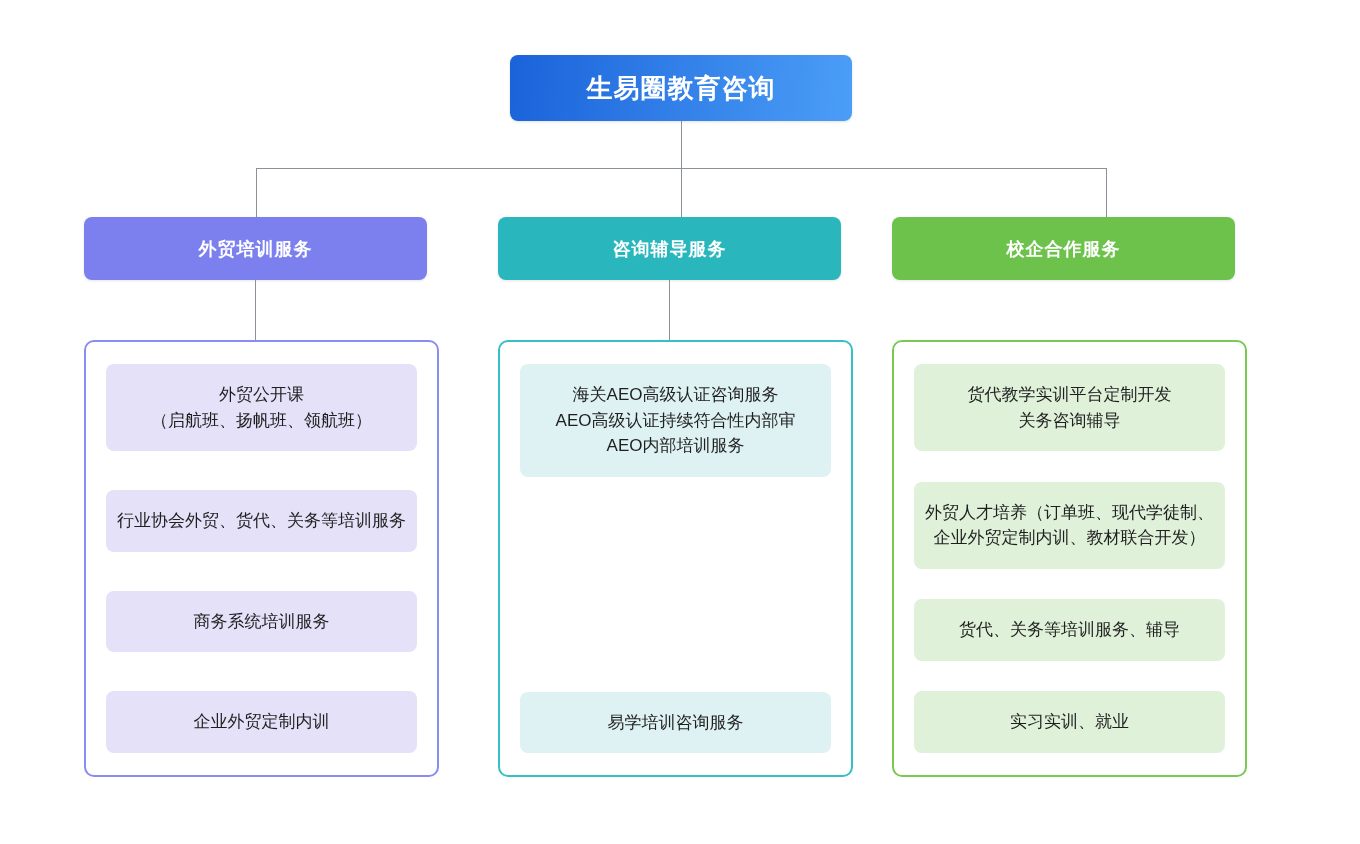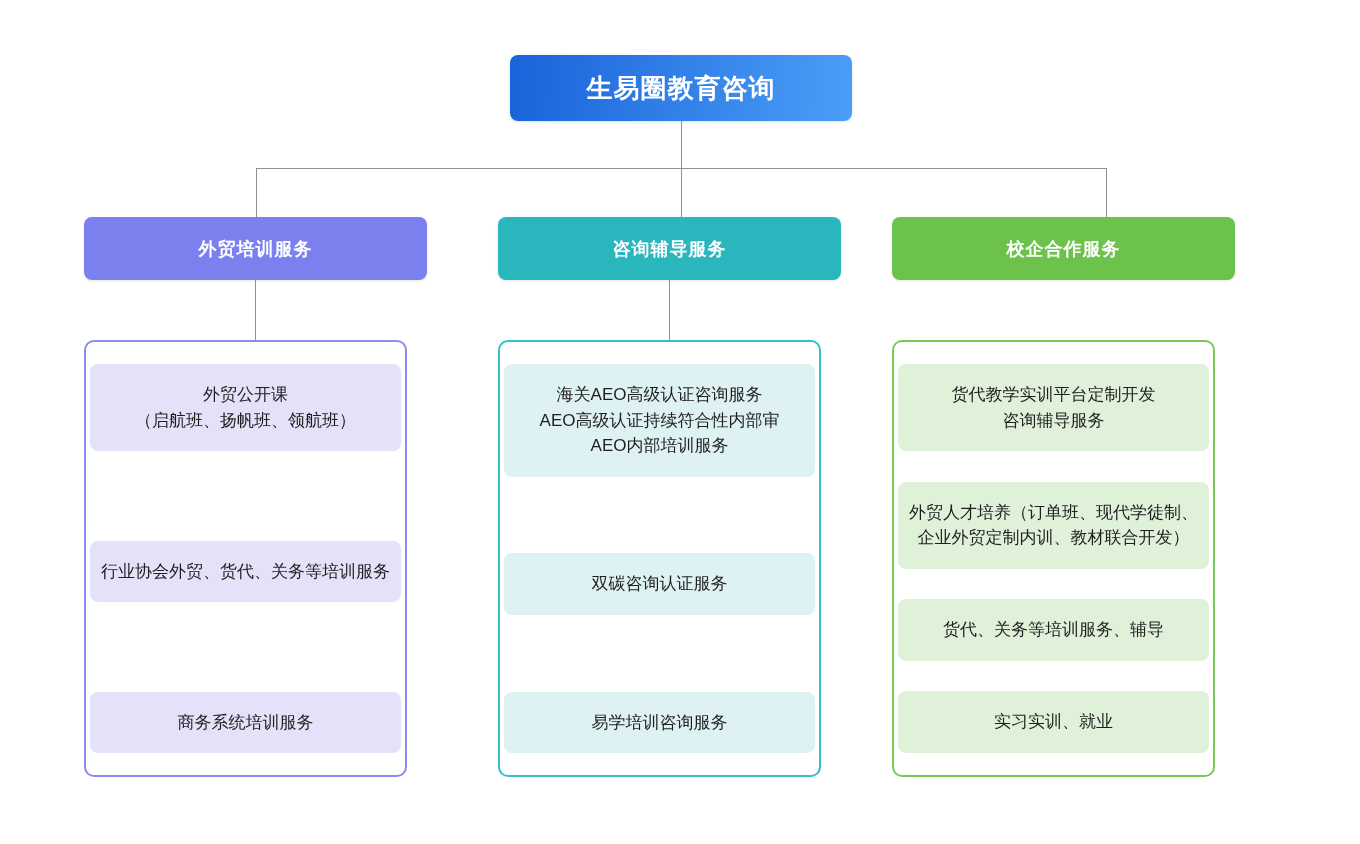--- a/index.html
+++ b/index.html
@@ -53,21 +53,21 @@
     font-size: 18px;
     letter-spacing: 1px;
     background: var(--header-bg);
     box-shadow: 0 1px 3px rgba(0,0,0,0.10);
   }
   .items-panel {
     position: relative;
     margin-top: 60px;
     width: 311px;
     height: 389px;
-    padding: 22px 4px;
+    padding: 22px 20px;
     border: 2px solid var(--panel-border);
     border-radius: 10px;
     background: #ffffff;
     display: flex;
     flex-direction: column;
     justify-content: space-between;
   }
   .service-item {
     background: var(--item-bg);
     border-radius: 8px;
@@ -118,43 +118,43 @@
   <div class="branch branch-0" style="--header-bg: #7b80ee; --panel-border: #8b8cf2; --item-bg: #e4e1f9;">
     <div class="branch-header">
       <span>外贸培训服务</span>
     </div>
     <div class="conn-header-panel"></div>
     <div class="items-panel">
       <div class="service-item">外贸公开课
 （启航班、扬帆班、领航班）</div>
       <div class="service-item">行业协会外贸、货代、关务等培训服务</div>
       <div class="service-item">商务系统培训服务</div>
+      <div class="service-item">企业外贸定制内训</div>
     </div>
   </div>
 
   <div class="branch branch-1" style="--header-bg: #29b7bd; --panel-border: #36bfc5; --item-bg: #def1f3;">
     <div class="branch-header">
       <span>咨询辅导服务</span>
     </div>
     <div class="conn-header-panel"></div>
     <div class="items-panel">
       <div class="service-item">海关AEO高级认证咨询服务
 AEO高级认证持续符合性内部审
 AEO内部培训服务</div>
-      <div class="service-item">双碳咨询认证服务</div>
       <div class="service-item">易学培训咨询服务</div>
     </div>
   </div>
 
   <div class="branch branch-2" style="--header-bg: #6cc24a; --panel-border: #78ca55; --item-bg: #e0f1da;">
     <div class="branch-header">
       <span>校企合作服务</span>
     </div>
     <div class="items-panel">
       <div class="service-item">货代教学实训平台定制开发
-咨询辅导服务</div>
+关务咨询辅导</div>
       <div class="service-item">外贸人才培养（订单班、现代学徒制、企业外贸定制内训、教材联合开发）</div>
       <div class="service-item">货代、关务等培训服务、辅导</div>
       <div class="service-item">实习实训、就业</div>
     </div>
   </div>
 
 </div>
 
 </body></html>

